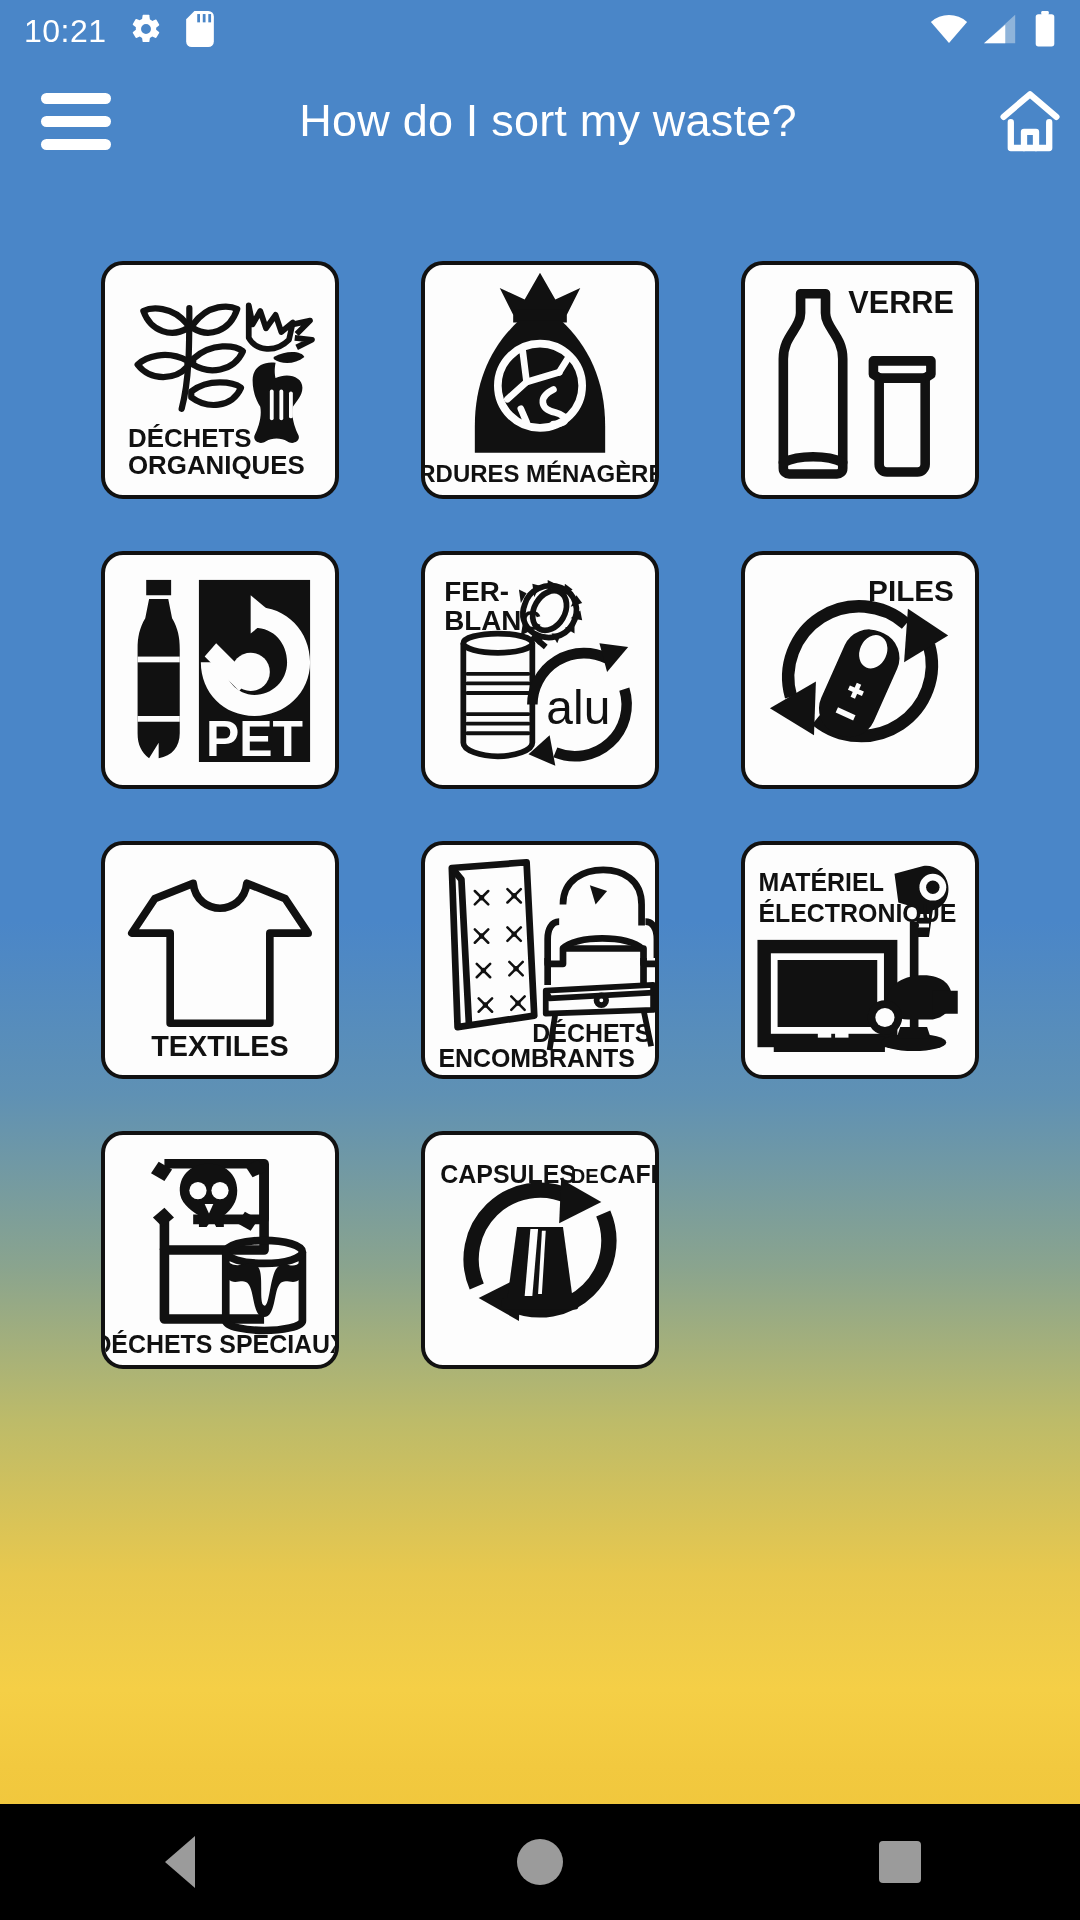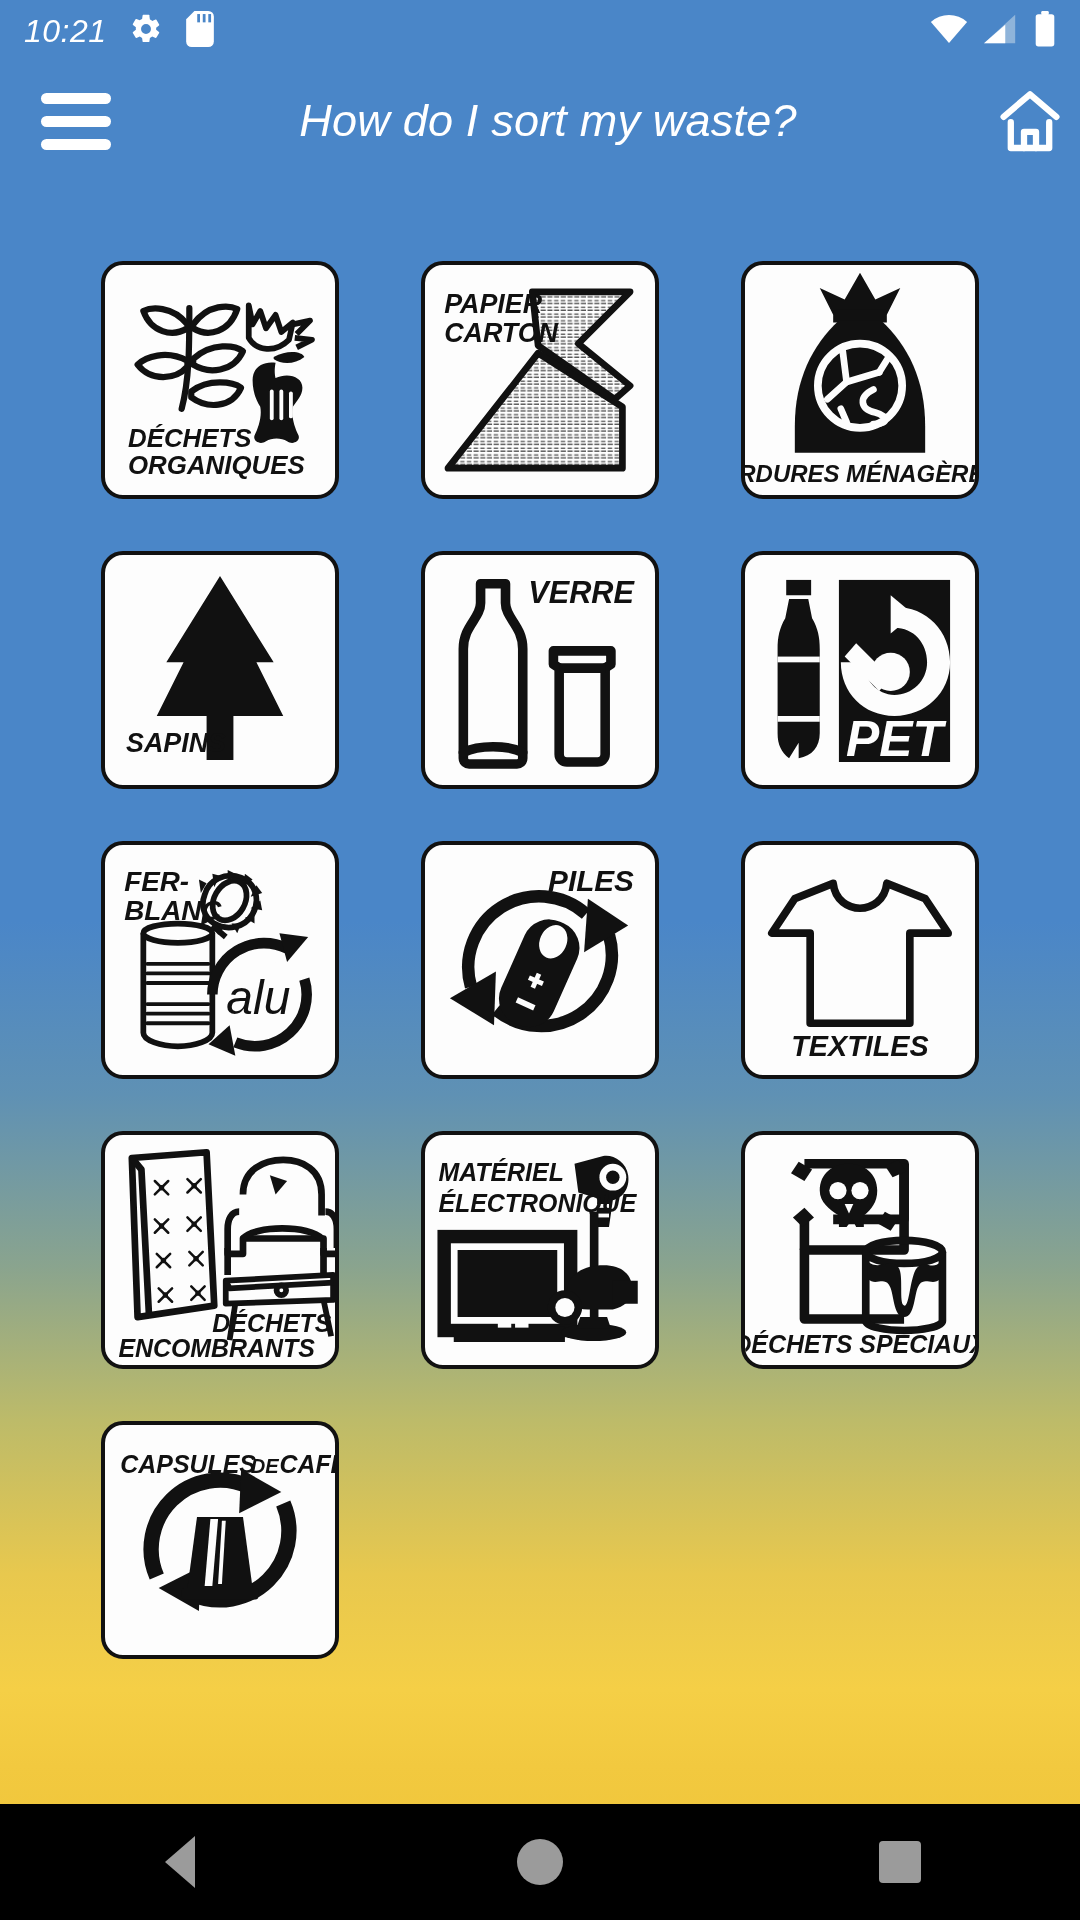--- a/index.html
+++ b/index.html
@@ -16,21 +16,20 @@
       #4a86c8 0%,
       #4a86c8 48%,
       #5f91b4 57%,
       #8aa48e 66%,
       #bdbb69 74%,
       #e8c84e 82%,
       #f5cf46 88%,
       #f2c93f 92%,
       #f0c63c 95.5%);
     overflow:hidden;
-    font-style:italic;
   }
 
   
   #statusbar {
     position:absolute; top:0; left:0; width:1080px; height:62px;
     display:flex; align-items:center; padding:0 24px;
     color:#fff;
   }
   #status-left { display:flex; align-items:center; gap:22px; }
   #status-time { font-size:32px; font-weight:400; letter-spacing:0.5px; }
@@ -175,39 +174,20 @@
             <rect x="172" y="130" width="4" height="32" rx="2"></rect>
             <rect x="182" y="130" width="4" height="32" rx="2"></rect>
             <rect x="192" y="132" width="4" height="28" rx="2"></rect>
           </g>
           <text x="24" y="190" font-family="Liberation Sans, sans-serif" font-size="27" font-weight="bold" fill="#111">DÉCHETS</text>
           <text x="24" y="218" font-family="Liberation Sans, sans-serif" font-size="27" font-weight="bold" fill="#111">ORGANIQUES</text>
         </svg>
       </div>
     </div>
 
-    <div class="tile">
-      <div class="tile-inner">
-        <svg viewBox="0 0 240 240">
-          <defs>
-            <pattern id="newsprint" width="7" height="7" patternUnits="userSpaceOnUse" patternTransform="rotate(180)">
-              <rect width="7" height="7" fill="#fff"></rect>
-              <rect x="0" y="1" width="5.4" height="1.5" fill="#555"></rect>
-              <rect x="0.7" y="4" width="4.6" height="1.5" fill="#666"></rect>
-            </pattern>
-          </defs>
-          <g stroke="#111" stroke-width="7" stroke-linejoin="round" fill="url(#newsprint)">
-            <path d="M112 28 L214 28 L160 82 L214 126 L198 140 L118 84 Z"></path>
-            <path d="M118 92 L206 148 L206 212 L24 212 Z"></path>
-          </g>
-          <text x="20" y="50" font-family="Liberation Sans, sans-serif" font-size="28" font-weight="bold" fill="#111">PAPIER</text>
-          <text x="20" y="80" font-family="Liberation Sans, sans-serif" font-size="28" font-weight="bold" fill="#111">CARTON</text>
-        </svg>
-      </div>
-    </div>
 
     <div class="tile">
       <div class="tile-inner">
         <svg viewBox="0 0 240 240">
           <path fill="#111" d="M120 8 L104 36 L78 24 L92 52 L148 52 L162 24 L136 36 Z"></path>
           <rect x="92" y="46" width="56" height="14" fill="#111"></rect>
           <path fill="#111" d="M98 58 C70 84 52 120 52 168 L52 196 L188 196 L188 168
                       C188 120 170 84 142 58 Z"></path>
           <circle cx="120" cy="126" r="44" fill="none" stroke="#fdfdfd" stroke-width="8"></circle>
           <g fill="none" stroke="#fdfdfd" stroke-width="7" stroke-linecap="round">
@@ -215,28 +195,20 @@
             <path d="M106 122 L140 112"></path>
             <path d="M140 112 L150 96"></path>
             <path d="M134 130 C118 138 120 150 136 154 C150 158 150 166 134 166"></path>
             <path d="M100 150 L106 164"></path>
           </g>
           <text x="120" y="226" text-anchor="middle" font-family="Liberation Sans, sans-serif" font-size="25" font-weight="bold" fill="#111">ORDURES MÉNAGÈRES</text>
         </svg>
       </div>
     </div>
 
-    <div class="tile">
-      <div class="tile-inner">
-        <svg viewBox="0 0 240 240">
-          <path fill="#111" d="M120 22 L176 112 L158 112 L186 168 L134 168 L134 214 L106 214 L106 168 L54 168 L82 112 L64 112 Z"></path>
-          <text x="22" y="206" font-family="Liberation Sans, sans-serif" font-size="28" font-weight="bold" fill="#111">SAPINS</text>
-        </svg>
-      </div>
-    </div>
 
     <div class="tile">
       <div class="tile-inner">
         <svg viewBox="0 0 240 240">
           <g fill="none" stroke="#111" stroke-width="10" stroke-linejoin="round" stroke-linecap="round">
             <path d="M58 30 L84 30 L84 50 C84 66 102 74 102 98 L102 212
                      C102 216 99 218 96 218 L46 218 C43 218 40 216 40 212 L40 98
                      C40 74 58 66 58 50 Z"></path>
             <path d="M40 206 C56 198 86 198 102 206"></path>
           </g>

